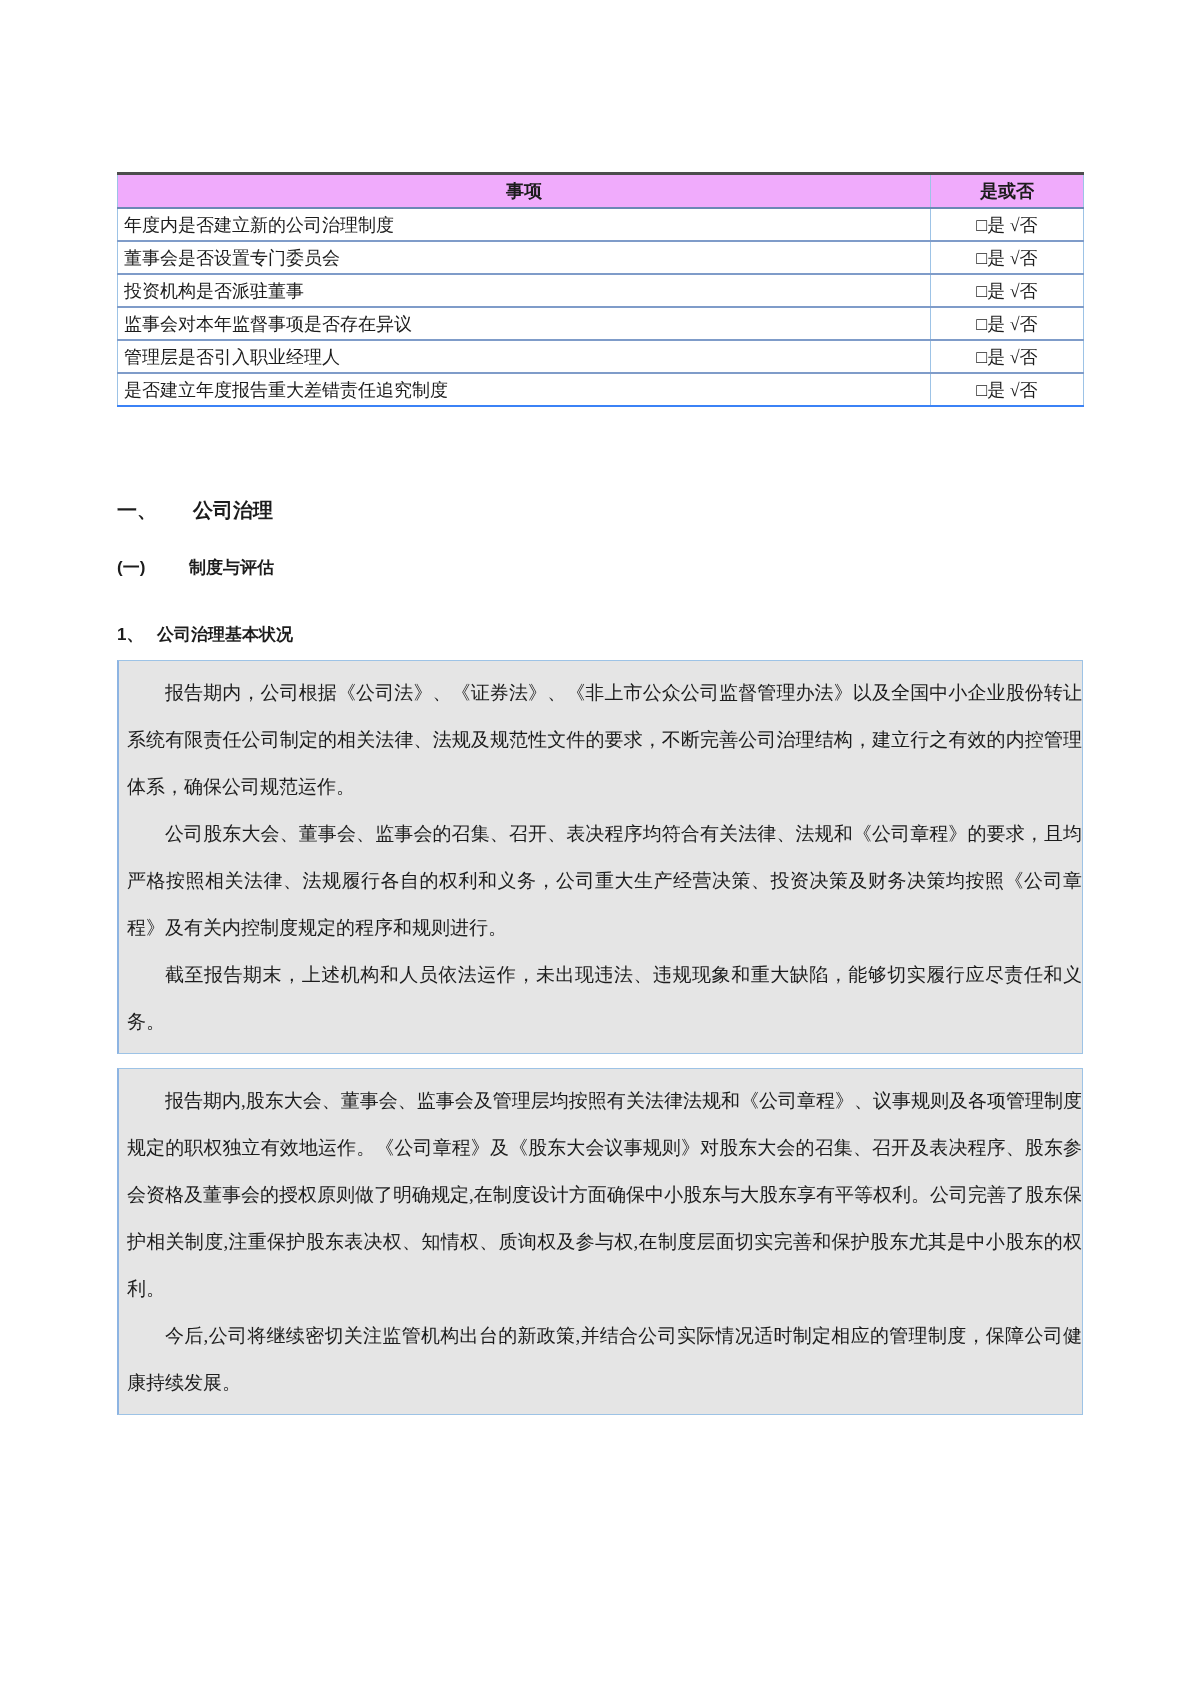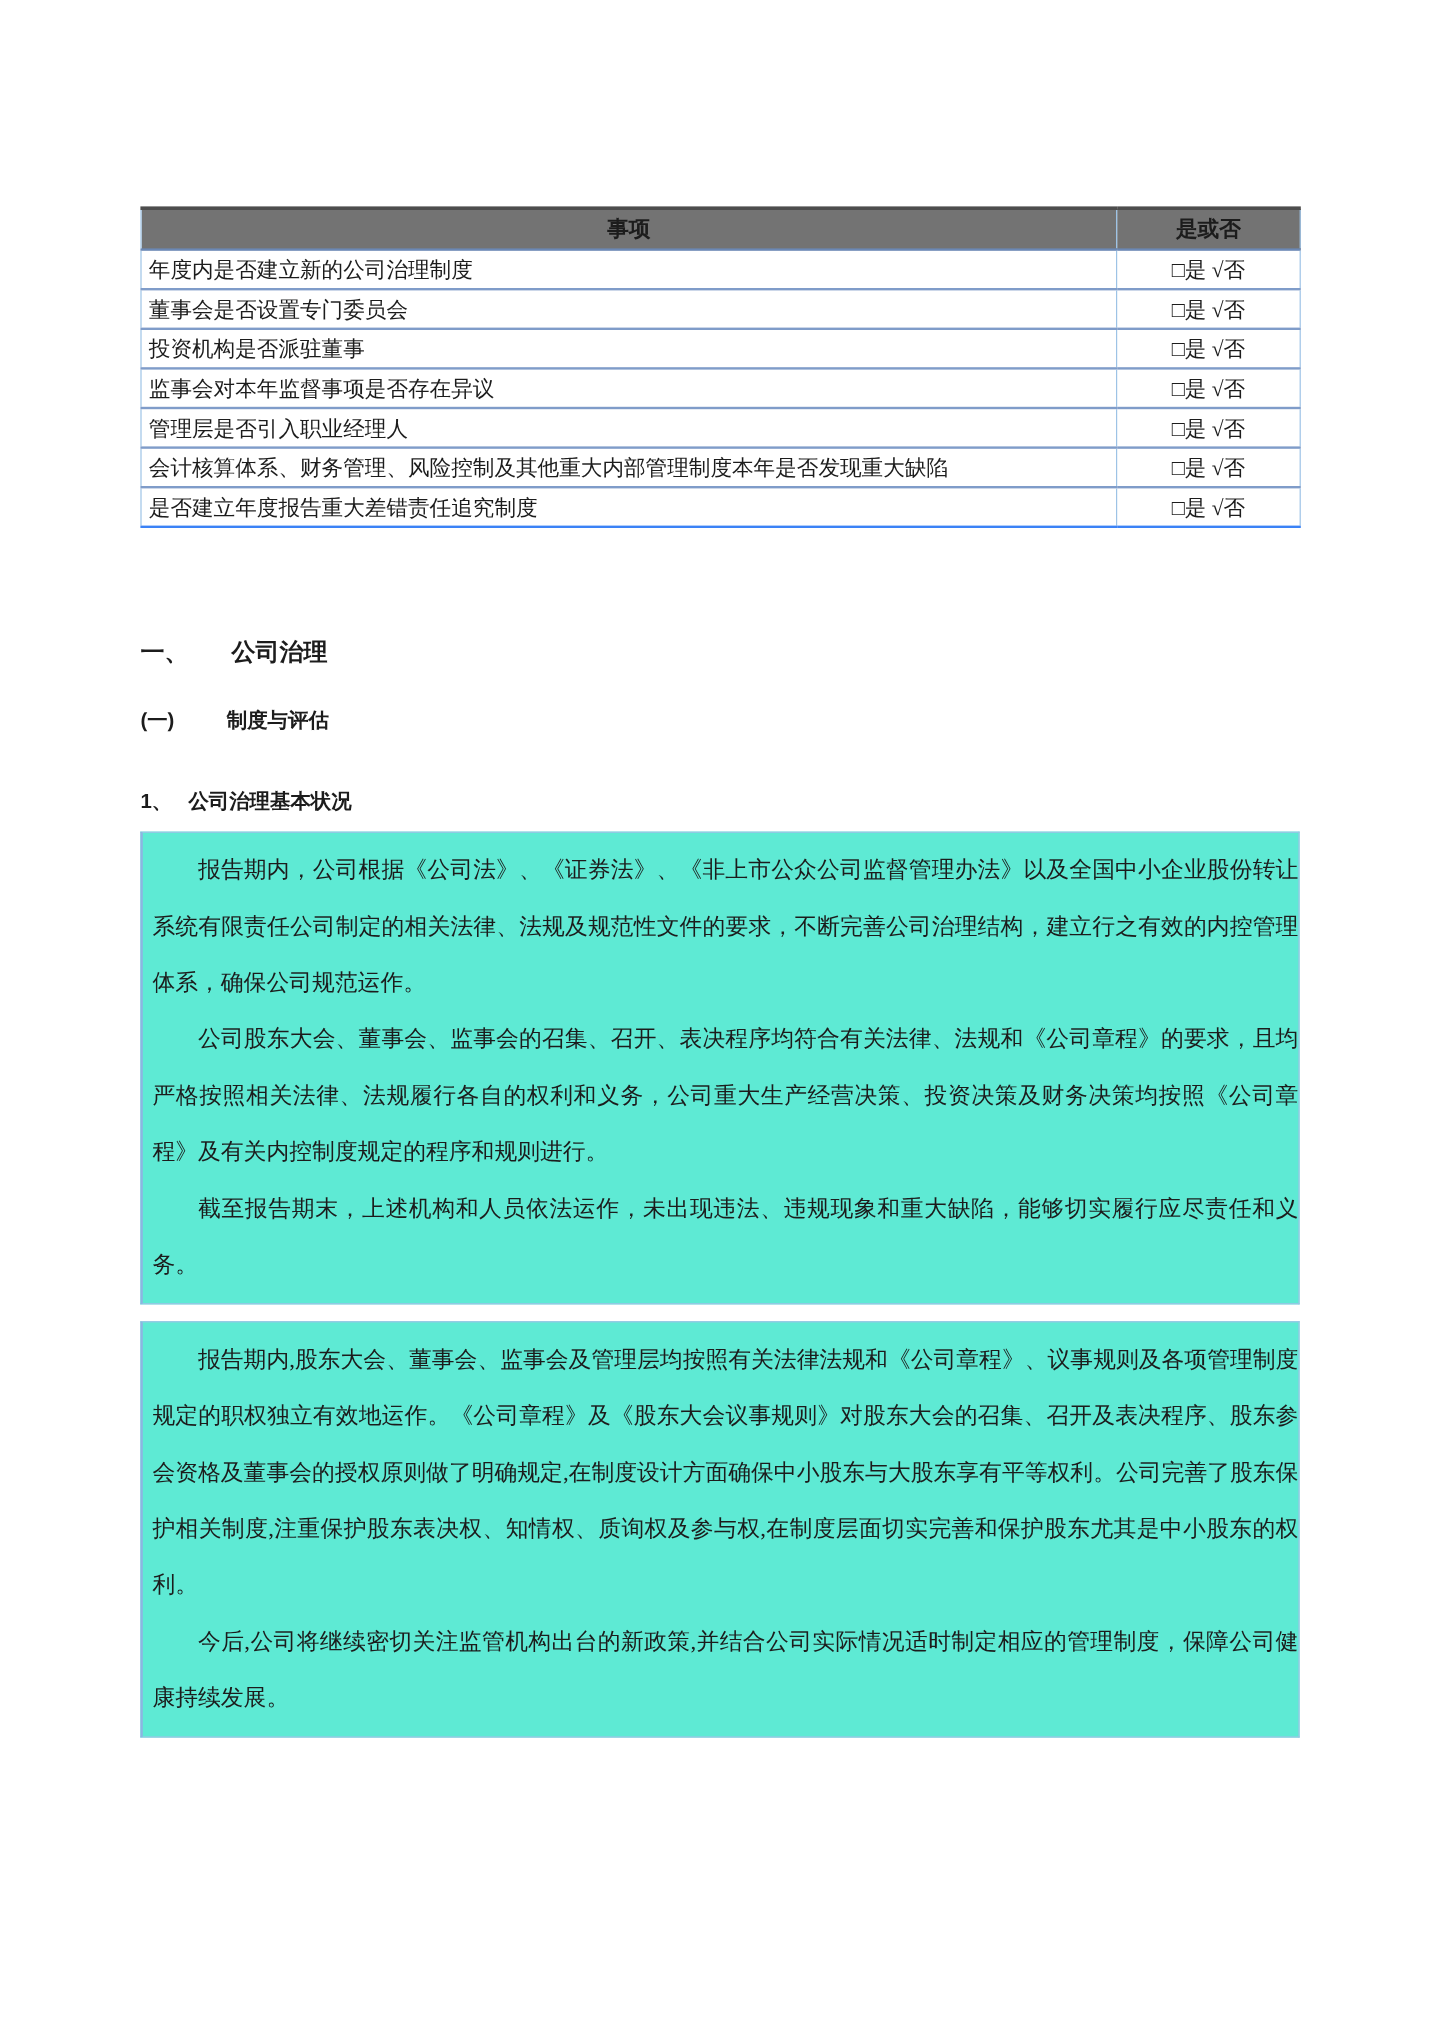--- a/index.html
+++ b/index.html
@@ -33,21 +33,21 @@
   
   table.checklist {
     width: 100%;
     border-collapse: collapse;
     margin-top: 32px;
     table-layout: fixed;
   }
   table.checklist col.col-item   { width: 813px; }
   table.checklist col.col-answer { width: 153px; }
   table.checklist th {
-    background: #737373;
+    background: #f0abfc;
     font-family: "Liberation Sans", "DejaVu Sans", sans-serif;
     font-weight: bold;
     font-size: 18px;
     height: 30px;
     text-align: center;
     border: 1px solid #9dc3e6;
     border-top: 3px solid #4d4d4d;
     border-bottom: 2px solid #6b88b5;
   }
   table.checklist td {
@@ -85,21 +85,21 @@
     font-size: 17px;
     margin-top: 44px;
   }
   .h-item .num { display: inline-block; width: 40px; }
   
   .text-box {
     border: 1px solid #9dc3e6;
     border-left: 2px solid #8db4e2;
     margin-top: 14px;
     padding: 8px 0 8px 8px;
-    background: #5eead4;
+    background: #e5e5e5;
   }
   .text-box p {
     margin: 0;
     font-size: 19px;
     line-height: 47px;
     text-indent: 2em;
     text-align: justify;
   }
 </style>
 </head>
@@ -134,24 +134,20 @@
       </tr>
       <tr>
         <td>监事会对本年监督事项是否存在异议</td>
         <td class="ans">□是 √否</td>
       </tr>
       <tr>
         <td>管理层是否引入职业经理人</td>
         <td class="ans">□是 √否</td>
       </tr>
       <tr>
-        <td>会计核算体系、财务管理、风险控制及其他重大内部管理制度本年是否发现重大缺陷</td>
-        <td class="ans">□是 √否</td>
-      </tr>
-      <tr>
         <td>是否建立年度报告重大差错责任追究制度</td>
         <td class="ans">□是 √否</td>
       </tr>
     </tbody>
   </table>
 
   <div class="h-sec">
     <span class="num">一、</span><span>公司治理</span>
   </div>
 

